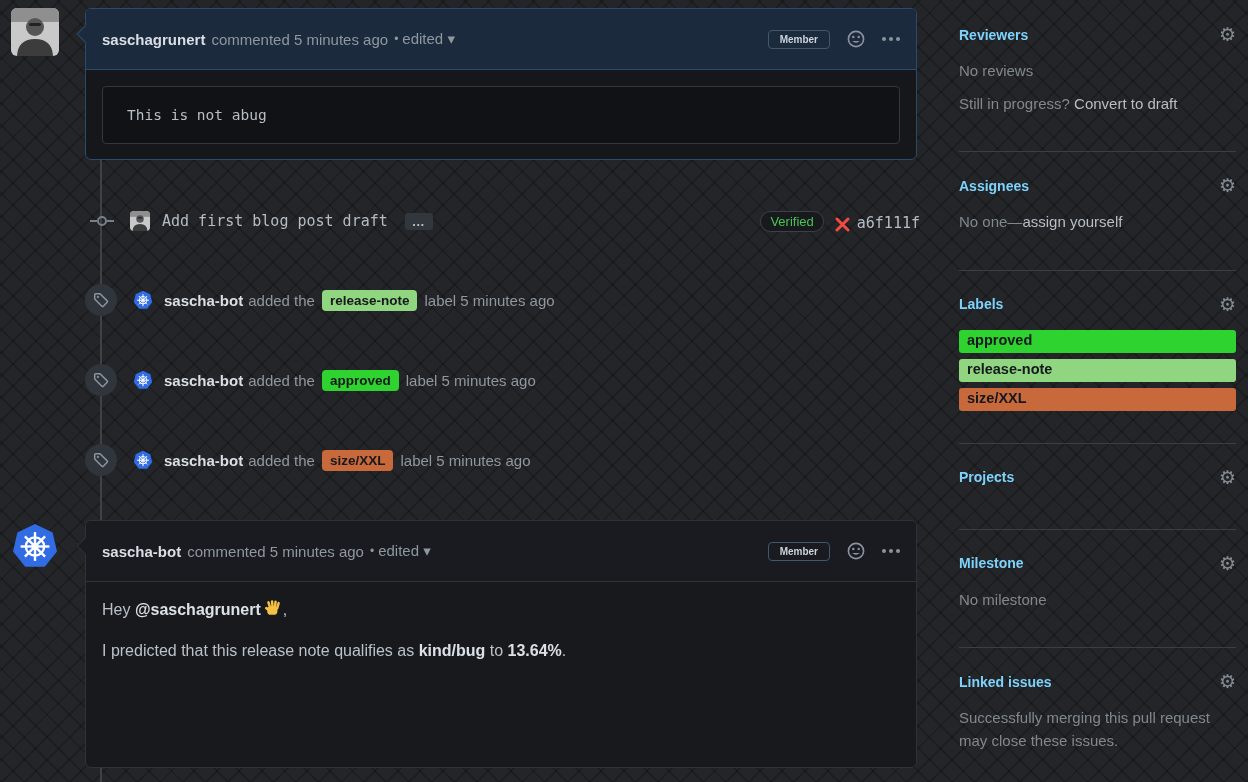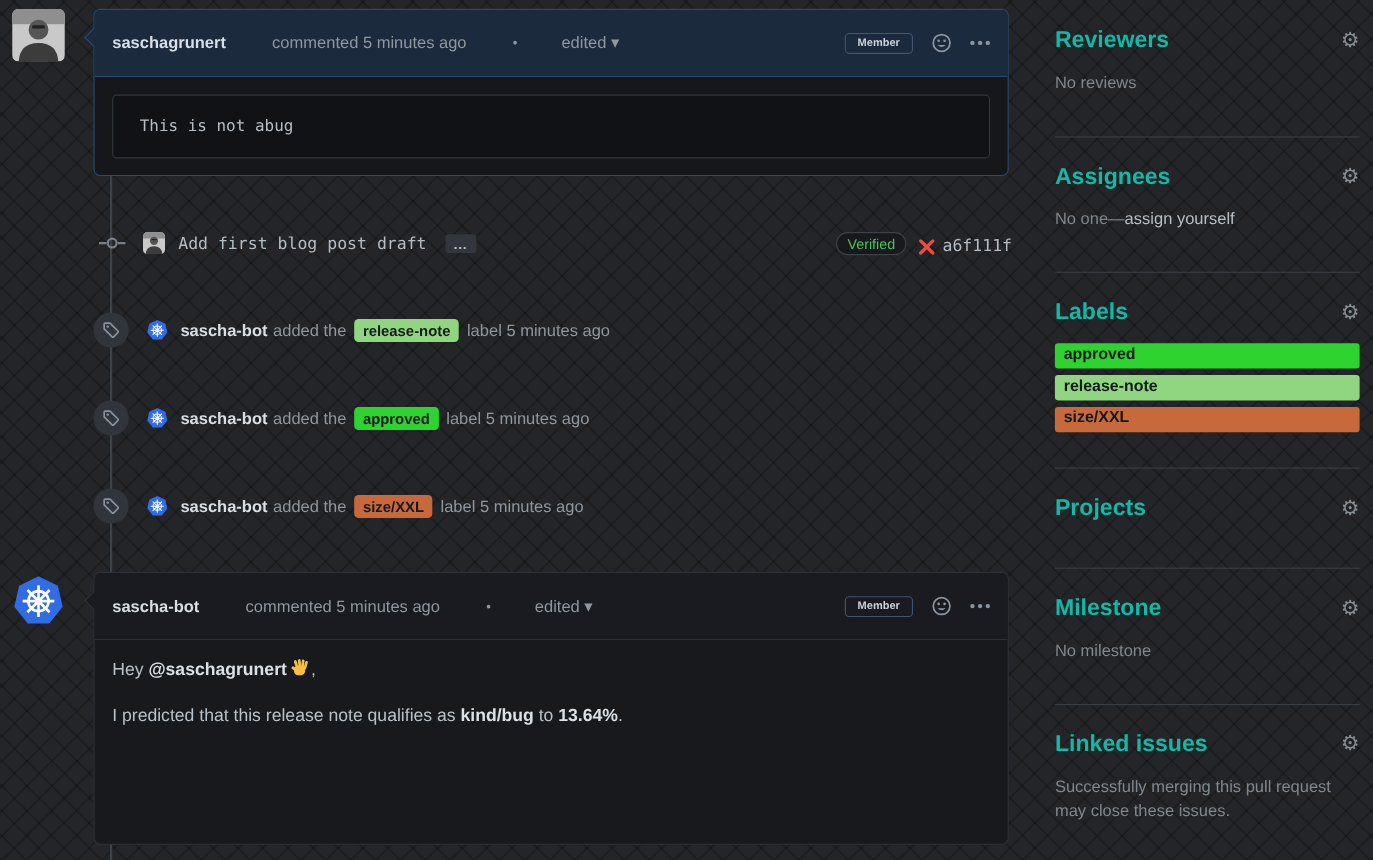--- a/index.html
+++ b/index.html
@@ -20,21 +20,21 @@
 
   
   .avatar48 { position:absolute; left:11px; width:48px; height:48px; border-radius:6px; overflow:hidden; }
   .avatar48 svg { display:block; }
   .av-k8s { border-radius:0; overflow:visible; }
 
   
   .comment { position:absolute; left:85px; width:832px; border-radius:6px; }
   .comment-1 { top:8px; height:152px; border:1px solid #2c4a6e; background:#15171b; }
   .comment-2 { top:520px; height:248px; border:1px solid #2e3338; background:#17191d; }
-  .c-header { height:61px; display:flex; align-items:center; padding:0 16px; border-radius:5px 5px 0 0; position:relative; font-size:15px; color:#8f979f;gap:36px; }
+  .c-header { height:61px; display:flex; align-items:center; padding:0 16px; border-radius:5px 5px 0 0; position:relative; font-size:15px; color:#8f979f; }
   .comment-1 .c-header { background:#1b2a3d; border-bottom:1px solid #2c4a6e; }
   .comment-2 .c-header { background:#191b20; border-bottom:1px solid #2e3338; }
   .caret-left { position:absolute; left:-7px; top:19px; width:12px; height:12px; transform:rotate(45deg); }
   .comment-1 .caret-left { background:#1b2a3d; border-left:1px solid #2c4a6e; border-bottom:1px solid #2c4a6e; }
   .comment-2 .caret-left { background:#191b20; border-left:1px solid #2e3338; border-bottom:1px solid #2e3338; }
   .c-author { font-weight:bold; color:#d9dfe5; margin-right:6px; }
   .c-meta { margin-right:6px; }
   .c-dot { margin:0 4px 0 0; font-size:12px; }
   .edited-btn { color:#8f979f; cursor:pointer; }
   .hdr-right { margin-left:auto; display:flex; align-items:center; gap:17px; }
@@ -64,21 +64,21 @@
   .ev-circle { width:32px; height:32px; border-radius:50%; background:#30353c; display:flex; align-items:center; justify-content:center; margin-right:16px; flex:none; }
   .ev-av { width:20px; height:20px; margin-right:11px; flex:none; }
   .ev-actor { font-weight:bold; color:#d9dfe5; margin-right:5px; cursor:pointer; }
   .ev-pre { margin-right:7px; }
   .label-pill { border-radius:4px; padding:3px 8px; font-size:13.5px; font-weight:bold; color:#15181c; margin-right:7px; cursor:pointer; }
 
   
   .sidebar { position:absolute; left:959px; top:0; width:277px; font-size:15px; color:#80888f; }
   .sb-section { border-bottom:1px solid #3a3f45; padding:24px 0 26px 0; }
   .sb-title-row { display:flex; align-items:center; justify-content:space-between; margin-bottom:16px; }
-  .sb-title { font-size:21px; font-weight:bold; color:#14b8a6; }
+  .sb-title { font-size:14px; font-weight:bold; color:#7dd3fc; }
   .gear { font-family:"DejaVu Sans",sans-serif; font-size:19px; color:#848c94; cursor:pointer; line-height:1; }
   .sb-line { line-height:1.5; margin-bottom:10px; }
   .sb-link { color:#b7bec5; cursor:pointer; }
   .sb-label-bar { display:block; border-radius:3px; padding:2px 8px; height:23px; font-size:14.5px; font-weight:bold; color:#15181c; margin-bottom:6px; cursor:pointer; }
 </style>
 </head>
 <body>
 
 <div class="timeline-line"></div>
 
@@ -279,20 +279,21 @@
 </div>
 
 <aside class="sidebar">
 
   <section class="sb-section" style="padding-top:25px;">
     <div class="sb-title-row">
       <span class="sb-title">Reviewers</span>
       <span class="gear">⚙</span>
     </div>
     <div class="sb-line">No reviews</div>
+    <div class="sb-line"><span>Still in progress? </span><a class="sb-link">Convert to draft</a></div>
   </section>
 
   <section class="sb-section">
     <div class="sb-title-row">
       <span class="sb-title">Assignees</span>
       <span class="gear">⚙</span>
     </div>
     <div class="sb-line"><span>No one—</span><a class="sb-link">assign yourself</a></div>
   </section>
 

